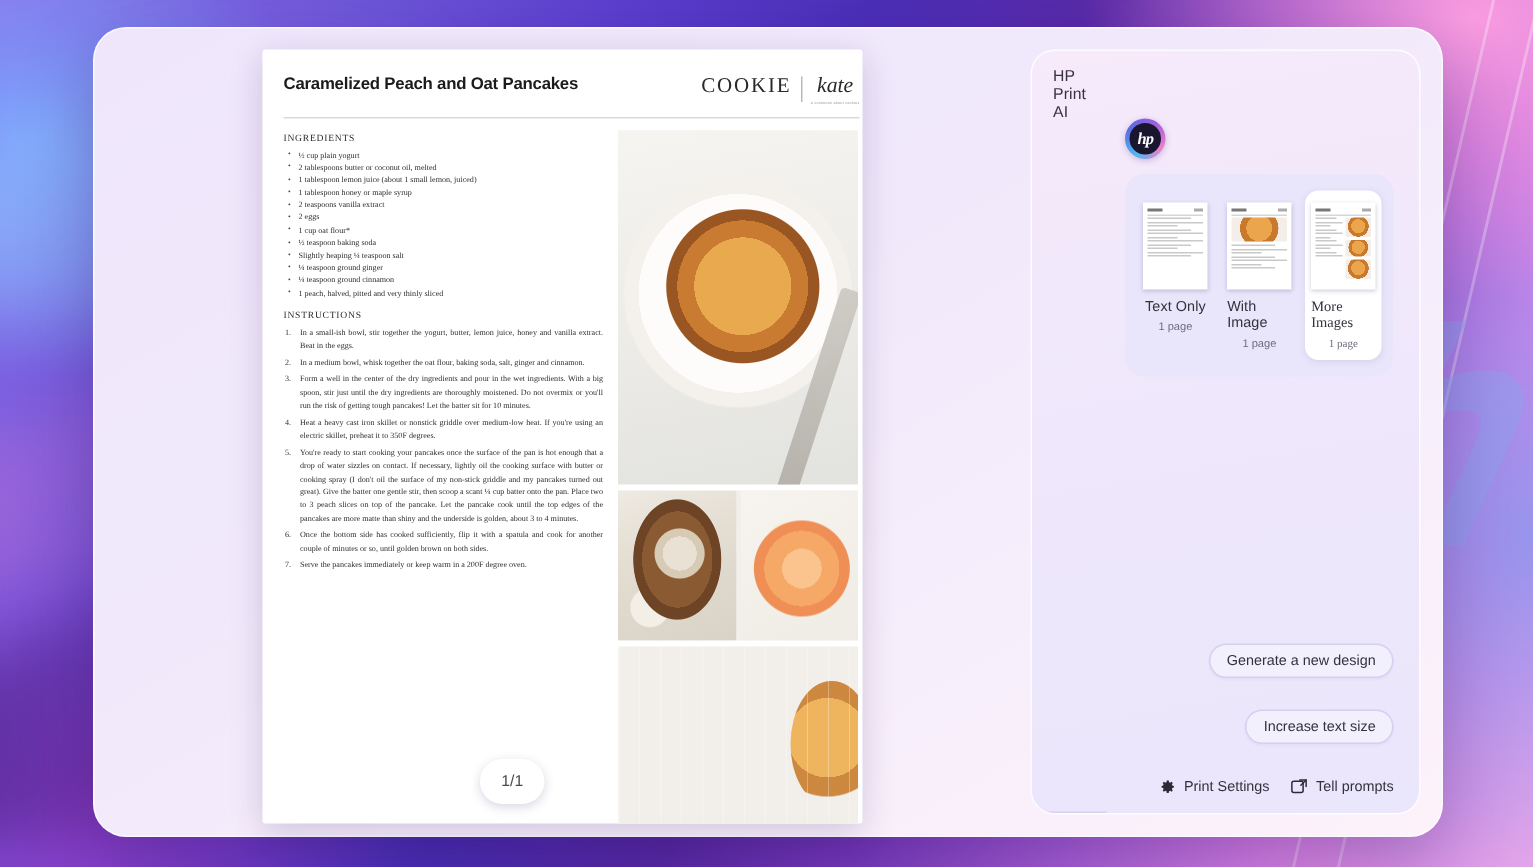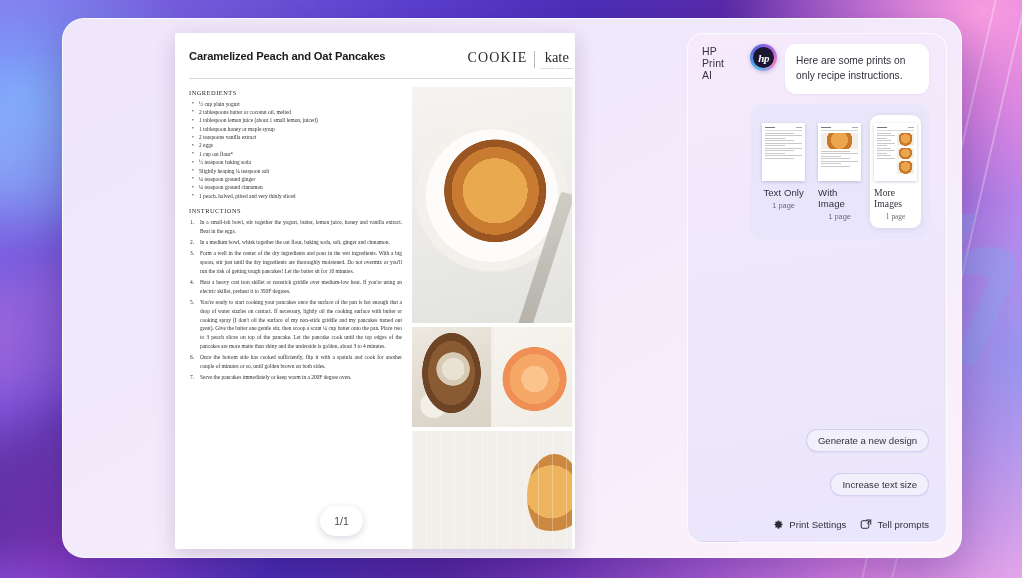--- a/index.html
+++ b/index.html
@@ -113,21 +113,21 @@
   }
   #brand-cookie {
     font-family: "Liberation Serif", serif;
     font-size: 14px;
     letter-spacing: 1.2px;
     color: #2a2a2a;
   }
   #brand-div {
     width: 1px; height: 17px; background: #b9b9b9; margin-top: 1px;
   }
-  #brand-kate-wrap { display: flex; flex-direction: column; align-items: center; }
+  #brand-kate-wrap { display: flex; flex-direction: column; align-items: center; font-style: italic; }
   #brand-kate {
     font-family: "Liberation Serif", serif;
     font-size: 14.5px;
     color: #2a2a2a;
     line-height: 1;
   }
   #brand-sub {
     font-size: 2.4px; color: #999; letter-spacing: .2px; margin-top: 2px;
   }
 
@@ -258,21 +258,21 @@
   }
   #ai-head {
     padding: 11px 14px 10px 14px;
     border-bottom: 1px solid rgba(170,150,210,0.28);
     font-size: 10.5px;
     color: #36323f;
     letter-spacing: .1px;
   }
   #ai-body { flex: 1 1 auto; position: relative; padding: 10px 12px 0 12px; }
 
-  .msg-row { display: flex; gap: 8px; align-items: flex-start; }
+  .msg-row { display: flex; gap: 8px; align-items: flex-start; margin-top: 35px; }
   #hp-avatar {
     flex: 0 0 auto; width: 27px; height: 27px; border-radius: 50%;
     background: conic-gradient(from 210deg, #4fb9ef, #5a6ce0, #9a5fe0, #ef7fc9, #4fb9ef);
     display: flex; align-items: center; justify-content: center;
     box-shadow: 0 1px 4px rgba(60,30,120,.25);
   }
   #hp-avatar-inner {
     width: 21px; height: 21px; border-radius: 50%;
     background: #1b1630;
     display: flex; align-items: center; justify-content: center;
@@ -489,21 +489,20 @@
   <div id="ai-pane">
 
     <div id="ai-head">HP Print AI</div>
 
     <div id="ai-body">
 
       <div class="msg-row">
         <div id="hp-avatar">
           <div id="hp-avatar-inner">hp</div>
         </div>
-        <div id="ai-bubble">Here are some prints on only recipe instructions.</div>
       </div>
 
       <div id="options-card">
 
         <div class="opt">
           <div class="thumb">
             <div class="t-head">
                 <span class="t-logo"></span>
                 <span class="t-logo2"></span>
               </div>

